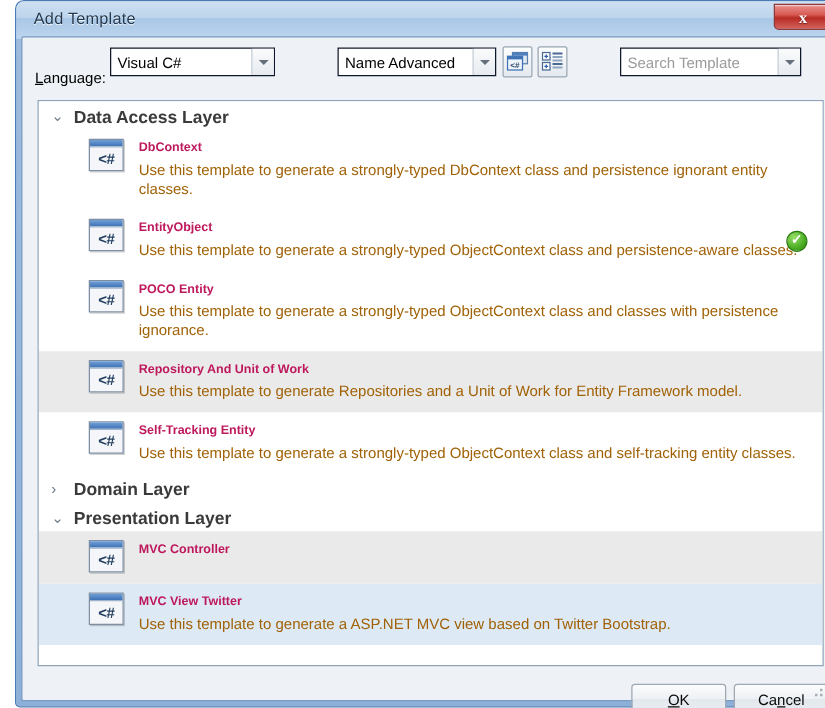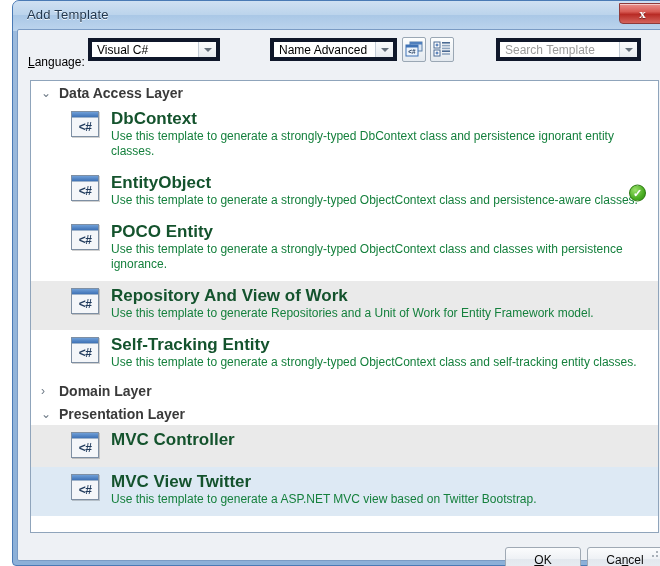--- a/index.html
+++ b/index.html
@@ -66,21 +66,21 @@
   }
   .tb-label {
     position: absolute; font-size: 12px; color: #000;
     top: 13px; white-space: nowrap;
   }
   .tb-label u { text-decoration: underline; }
 
   .combo {
     position: absolute; top: 8px; height: 23px;
     background: #ffffff;
-    border: 4px solid #0f172a;
+    border: 1px solid #0f172a;
     display: flex; align-items: stretch;
     cursor: pointer;
   }
   .combo .val {
     flex: 1; display: flex; align-items: center;
     padding-left: 5px; font-size: 12px; color: #000;
     white-space: nowrap; overflow: hidden;
   }
   .combo .val.placeholder { color: #9a9a9a; }
   .combo .arrow {
@@ -153,25 +153,25 @@
   }
   .tpl-icon .code {
     position: absolute; left: 0; top: 6px; right: 0; bottom: 0;
     display: flex; align-items: center; justify-content: center;
     font-family: "Liberation Sans", sans-serif;
     font-size: 12px; font-weight: bold; color: #1f3a5c;
     letter-spacing: -.5px;
   }
   .tpl-text { flex: 1; min-width: 0; }
   .tpl-name {
-    font-size: 17px; font-weight: bold; color: #14532d;
+    font-size: 10px; font-weight: bold; color: #be185d;
     line-height: 15px; margin-bottom: 3px;
   }
   .tpl-desc {
-    font-size: 12px; color: #15803d; line-height: 15px;
+    font-size: 12px; color: #a16207; line-height: 15px;
   }
   .tpl-check {
     position: absolute; right: 12px; top: 50%;
     transform: translateY(-50%);
     width: 17px; height: 17px;
   }
   .check-circle {
     width: 17px; height: 17px; border-radius: 50%;
     background: radial-gradient(circle at 35% 30%, #9ae06a 0%, #4aad22 60%, #2f8a12 100%);
     border: 1px solid #2b7a10;
@@ -303,21 +303,21 @@
             <div class="tpl-name">POCO Entity</div>
             <div class="tpl-desc">Use this template to generate a strongly-typed ObjectContext class and classes with persistence ignorance.</div>
           </div>
         </div>
         <div class="tpl-row hover">
           <div class="tpl-icon">
             <div class="bar"></div>
             <div class="code">&lt;#</div>
           </div>
           <div class="tpl-text">
-            <div class="tpl-name">Repository And View of Work</div>
+            <div class="tpl-name">Repository And Unit of Work</div>
             <div class="tpl-desc">Use this template to generate Repositories and a Unit of Work for Entity Framework model.</div>
           </div>
         </div>
         <div class="tpl-row">
           <div class="tpl-icon">
             <div class="bar"></div>
             <div class="code">&lt;#</div>
           </div>
           <div class="tpl-text">
             <div class="tpl-name">Self-Tracking Entity</div>

